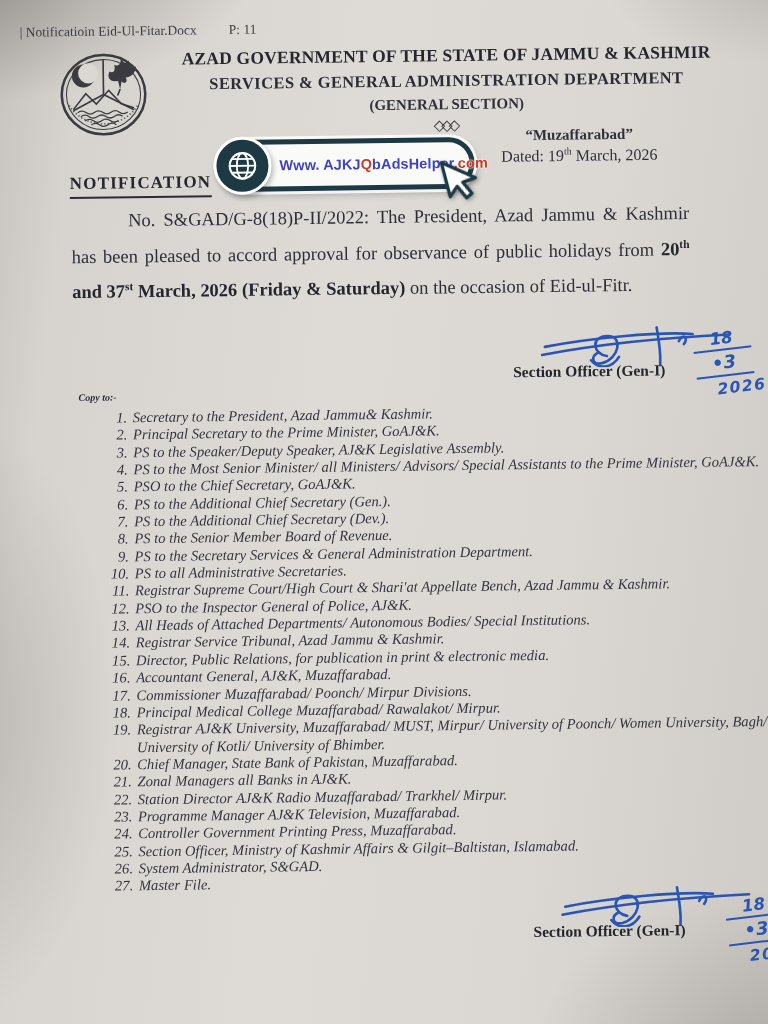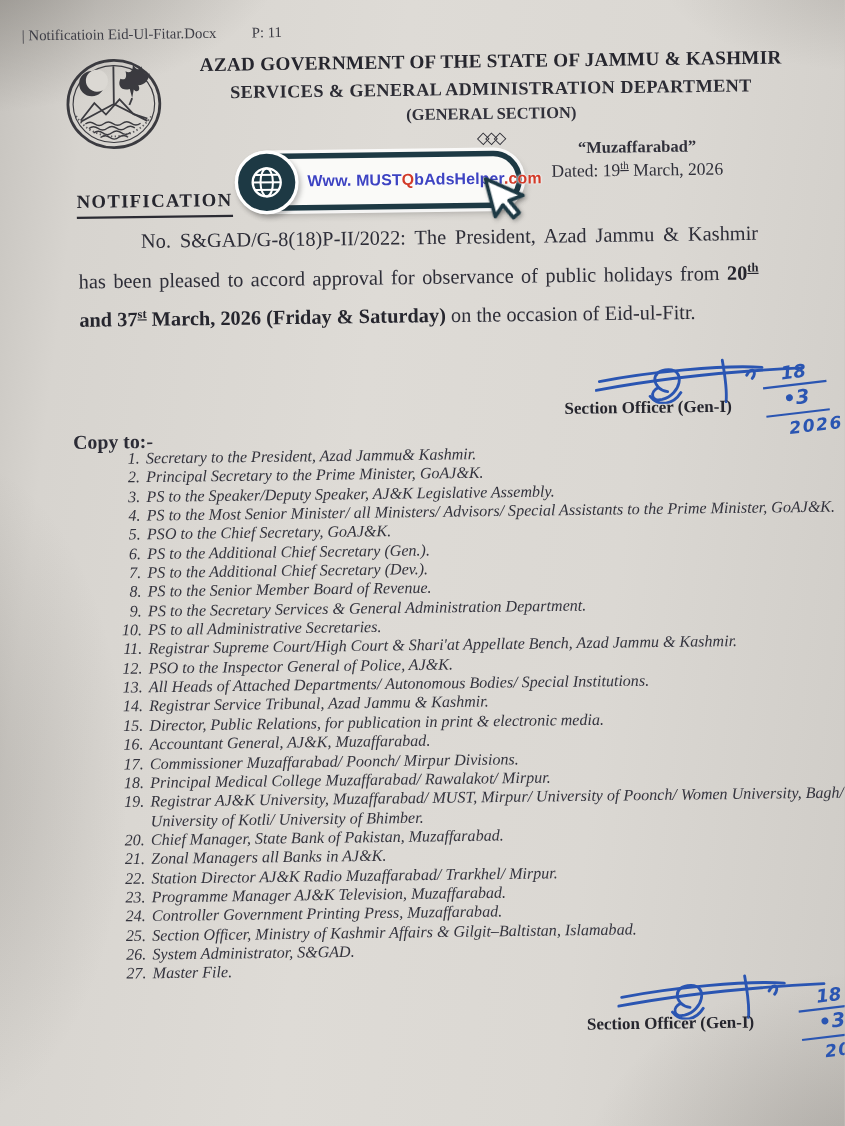--- a/index.html
+++ b/index.html
@@ -23,21 +23,21 @@
 
   .hgroup{position:absolute;left:158px;top:46px;width:588px;text-align:center;}
   .h1{font-size:17.5px;font-weight:700;letter-spacing:.2px;color:#26262e;}
   .h2{font-size:16.5px;font-weight:600;margin-top:5px;letter-spacing:.4px;color:#2c2c34;}
   .h3{font-size:15px;font-weight:600;margin-top:5px;}
   .orn{margin-top:3px;font-size:15px;letter-spacing:-4px;color:#2c2c34;padding-right:4px;}
 
   .dateline{position:absolute;left:490px;top:129px;width:188px;text-align:center;}
   .place{font-weight:700;font-size:15px;}
   .dated{font-size:16px;margin-top:2px;white-space:nowrap;}
-  sup{font-size:.62em;text-decoration:underline;}
+  sup{font-size:.62em;}
 
   .wm{position:absolute;left:221px;top:138px;width:258px;height:52px;background:#fafaf8;
       border:5px solid #1d3944;border-radius:30px;box-sizing:border-box;
       box-shadow:0 0 0 3px rgba(255,255,255,.85), 3px 4px 7px rgba(40,40,40,.28);}
   .wm-globe{position:absolute;left:-8px;top:-8px;width:58px;height:58px;background:#1d3944;
       border:3.5px solid #fff;border-radius:50%;box-sizing:border-box;
       display:flex;align-items:center;justify-content:center;
       box-shadow:2px 3px 5px rgba(40,40,40,.3);}
   .wm-text{position:absolute;left:58px;top:50%;transform:translateY(-50%);
       font-family:"Liberation Sans",sans-serif;font-weight:700;font-size:14.5px;
@@ -61,21 +61,21 @@
       white-space:nowrap;color:#26262e;}
   .frac{position:absolute;left:182px;top:5px;width:58px;color:#2a55b2;
       font-family:"DejaVu Sans",sans-serif;font-style:italic;font-weight:600;
       transform:rotate(-6deg);text-align:center;}
   .frac .day{display:block;font-size:16.5px;border-bottom:2.4px solid currentColor;padding-bottom:1px;}
   .frac .month{display:block;font-size:18px;border-bottom:2.4px solid currentColor;padding:1px 0 2px;}
   .frac .year{display:block;font-size:15.5px;letter-spacing:1.5px;transform:translateX(15px);
       padding-top:3px;white-space:nowrap;}
   .sig-bottom .frac{left:194px;top:12px;}
 
-  .copy-label{position:absolute;left:68px;top:388px;font-size:18px;font-weight:700;color:#2c2c36;}
+  .copy-label{position:absolute;left:80px;top:388px;font-size:10px;font-weight:700;font-style:italic;color:#2c2c36;}
   .copy-list{position:absolute;left:88px;top:406px;width:684px;margin:0;padding:0 0 0 44px;
       font-style:italic;font-size:14.6px;line-height:17.35px;color:#34343e;}
   .copy-list li{padding-left:2px;}
   .copy-list li::marker{font-style:italic;}
 </style>
 </head>
 <body>
 
 <div class="page">
   <div class="tilt">
@@ -116,21 +116,21 @@
 
     <div class="wm">
       <div class="wm-globe">
         <svg viewBox="0 0 24 24" width="34" height="34">
           <circle cx="12" cy="12" r="9" fill="none" stroke="#fff" stroke-width="1.5"></circle>
           <ellipse cx="12" cy="12" rx="4" ry="9" fill="none" stroke="#fff" stroke-width="1.3"></ellipse>
           <path d="M3 12 h18 M4.6 7.2 h14.8 M4.6 16.8 h14.8" stroke="#fff" stroke-width="1.3" fill="none"></path>
         </svg>
       </div>
       <div class="wm-text">
-        <span class="wm-blue">Www. </span><span class="wm-blue">MUST</span><span class="wm-red">Q</span><span class="wm-blue">bAdsHelper</span><span class="wm-red">.com</span>
+        <span class="wm-blue">Www. </span><span class="wm-blue">AJKJ</span><span class="wm-red">Q</span><span class="wm-blue">bAdsHelper</span><span class="wm-red">.com</span>
       </div>
       <div class="wm-cursor">
         <svg viewBox="0 0 24 24" width="50" height="50">
           <path d="M5 2 L5 19 L9.5 15 L12.5 21.5 L15.5 20 L12.6 13.8 L19 13.2 Z" fill="#fff" stroke="#1d3944" stroke-width="1.6" stroke-linejoin="round"></path>
         </svg>
       </div>
     </div>
 
     <div class="noti">NOTIFICATION</div>
 

